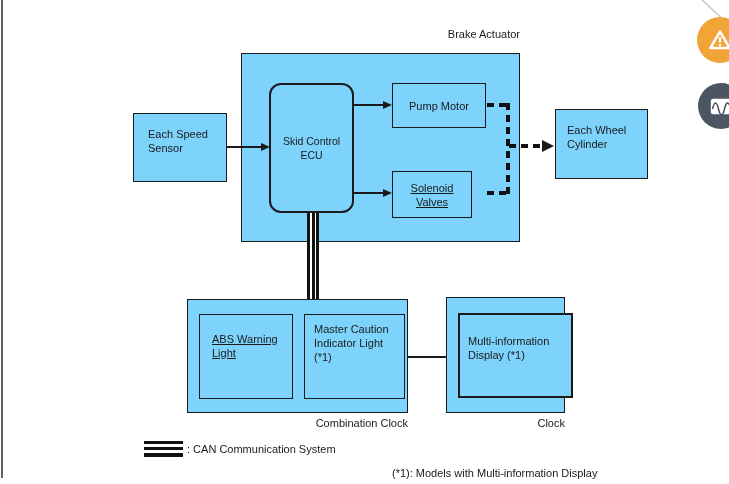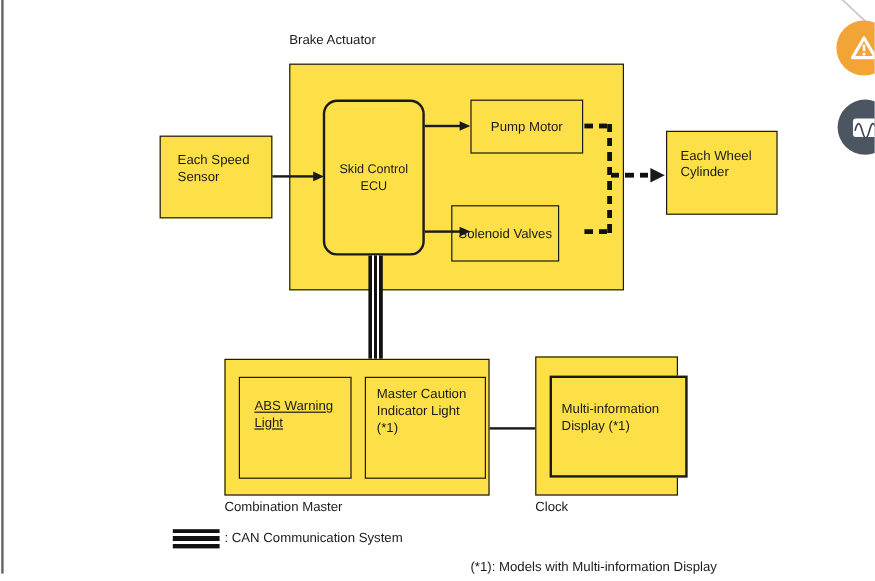--- a/index.html
+++ b/index.html
@@ -6,27 +6,27 @@
   #app{position:relative;width:729px;height:484px;background:#ffffff;overflow:hidden;
        font-family:"Liberation Sans","DejaVu Sans",sans-serif;color:#1a1a1a;}
   
   .left-border{position:absolute;left:1px;top:0;width:2px;height:478px;background:#636363;}
   .corner-svg{position:absolute;right:0;top:0;}
   
   .fab{position:absolute;border-radius:50%;width:46px;height:46px;display:flex;align-items:center;justify-content:center;}
   .fab-warning{left:697px;top:17px;background:#F2A437;}
   .fab-wave{left:698px;top:83px;background:#4C5663;}
   
-  .box{position:absolute;border:1.5px solid #1a1a1a;background:#fde047;box-sizing:border-box;
+  .box{position:absolute;border:1.5px solid #1a1a1a;background:#7dd3fc;box-sizing:border-box;
        font-size:11px;line-height:14px;}
   .box.thick{border-width:2.5px;}
   .box.rounded{border-radius:12px;}
   .center{display:flex;align-items:center;justify-content:center;text-align:center;}
   .lbl{position:absolute;font-size:11px;line-height:14px;}
-  .lbl.centered{text-align:left;}
+  .lbl.centered{text-align:right;}
   
   .hline{position:absolute;height:1.5px;background:#1a1a1a;}
   .arrow-r{position:absolute;width:0;height:0;border-top:4.5px solid transparent;
            border-bottom:4.5px solid transparent;border-left:9px solid #1a1a1a;}
   .arrow-r.big{border-top-width:6px;border-bottom-width:6px;border-left-width:12px;}
   .dash-h{position:absolute;height:3.5px;
           background:repeating-linear-gradient(90deg,#111 0 7px,transparent 7px 12px);}
   .dash-v{position:absolute;width:3.5px;
           background:repeating-linear-gradient(180deg,#111 0 7px,transparent 7px 12px);}
   .can-v{position:absolute;width:12px;
@@ -68,21 +68,21 @@
     </div>
 
     <div class="box thick rounded center" style="left:269px;top:83px;width:85px;height:130px;font-size:10.5px;">
       <span>Skid Control ECU</span>
     </div>
 
     <div class="box center" style="left:392px;top:83px;width:94px;height:45px;">
       <span>Pump Motor</span>
     </div>
 
-    <div class="box center" style="left:376px;top:171px;width:90px;height:47px;">
+    <div class="box center" style="left:392px;top:171px;width:80px;height:47px;text-decoration:underline;">
       <span>Solenoid Valves</span>
     </div>
 
     <div class="box" style="left:555px;top:109px;width:93px;height:70px;padding:13px 8px 0 11px;">
       <span>Each Wheel Cylinder</span>
     </div>
 
     <div class="hline" style="left:227px;top:146px;width:35px;"></div>
     <div class="arrow-r" style="left:261px;top:142.5px;"></div>
 
@@ -100,21 +100,21 @@
 
     <div class="can-v" style="left:307px;top:213px;height:86px;"></div>
 
     <div class="box" style="left:187px;top:299px;width:221px;height:114px;"></div>
     <div class="box" style="left:199px;top:314px;width:94px;height:85px;padding:17px 6px 0 12px;text-decoration:underline;">
       <span>ABS Warning Light</span>
     </div>
     <div class="box" style="left:304px;top:314px;width:101px;height:85px;padding:7px 4px 0 9px;">
       <span>Master Caution Indicator Light (*1)</span>
     </div>
-    <div class="lbl centered" style="left:187px;top:416px;width:221px;position:absolute;">Combination Master</div>
+    <div class="lbl centered" style="left:187px;top:416px;width:221px;position:absolute;">Combination Clock</div>
 
     <div class="hline" style="left:408px;top:356px;width:38px;"></div>
 
     <div class="box" style="left:446px;top:297px;width:119px;height:116px;"></div>
     <div class="box thick" style="left:458px;top:313px;width:115px;height:85px;padding:19px 3px 0 8px;border-width:2px;">
       <span>Multi-information Display (*1)</span>
     </div>
     <div class="lbl centered" style="left:446px;top:416px;width:119px;position:absolute;">Clock</div>
 
     <div class="can-sym" style="left:144px;top:441px;"></div>

